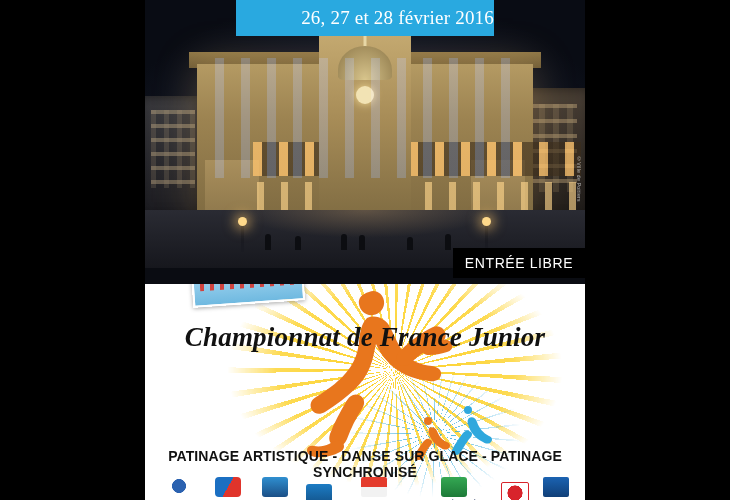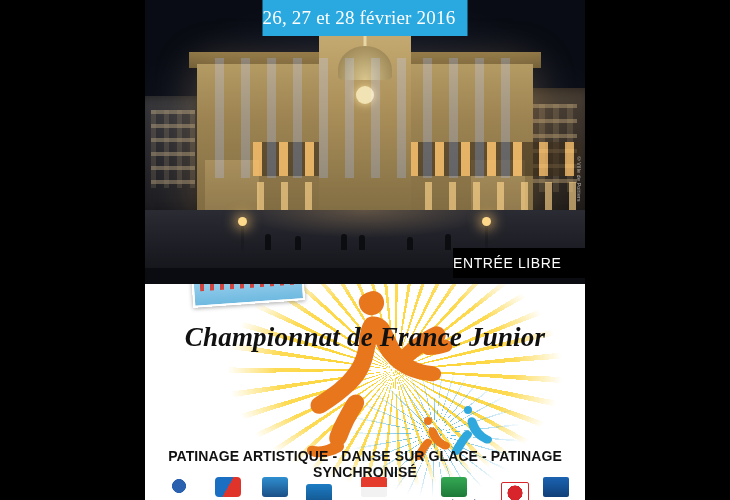--- a/index.html
+++ b/index.html
@@ -191,45 +191,45 @@
     letter-spacing: .3px;
     opacity: .85;
   }
 
   
   .date-banner {
     position: absolute;
     left: 50%;
     transform: translateX(-50%);
     top: 0;
-    width: 205px;
+    width: 258px;
     height: 36px;
     background: #29a9e0;
     display: flex;
     align-items: center;
-    justify-content: flex-start;
+    justify-content: flex-end;
   }
   .date-banner span {
     color: #ffffff;
     font-size: 19px;
     font-family: "Liberation Serif", serif;
     letter-spacing: .2px;
   }
 
   
   .entree {
     position: absolute;
     right: 0;
     top: 248px;
     width: 132px;
     height: 30px;
     background: #000000;
     display: flex;
     align-items: center;
-    justify-content: flex-start;
+    justify-content: center;
   }
   .entree span {
     color: #ffffff;
     font-size: 14px;
     letter-spacing: .6px;
   }
 
   
   .lower {
     position: absolute;

